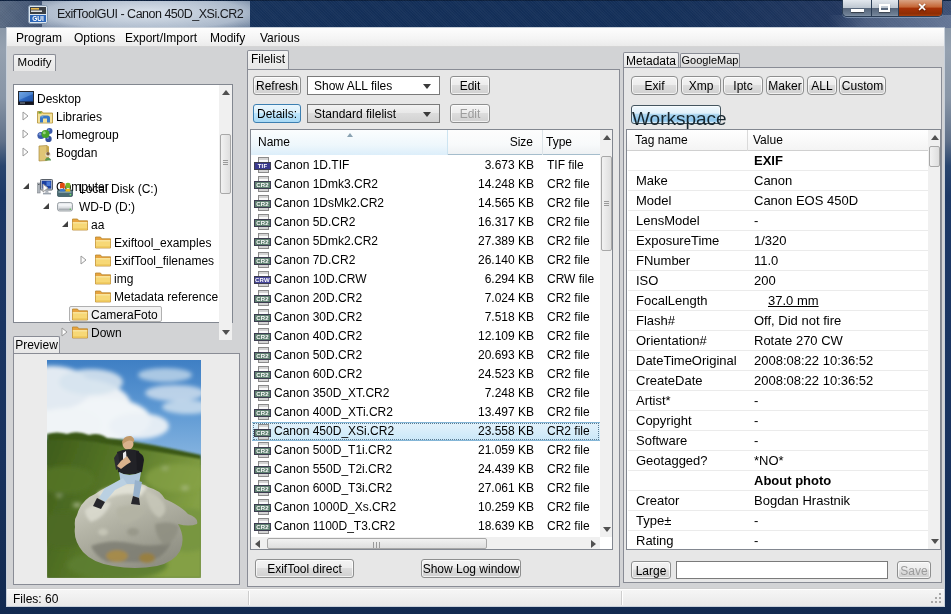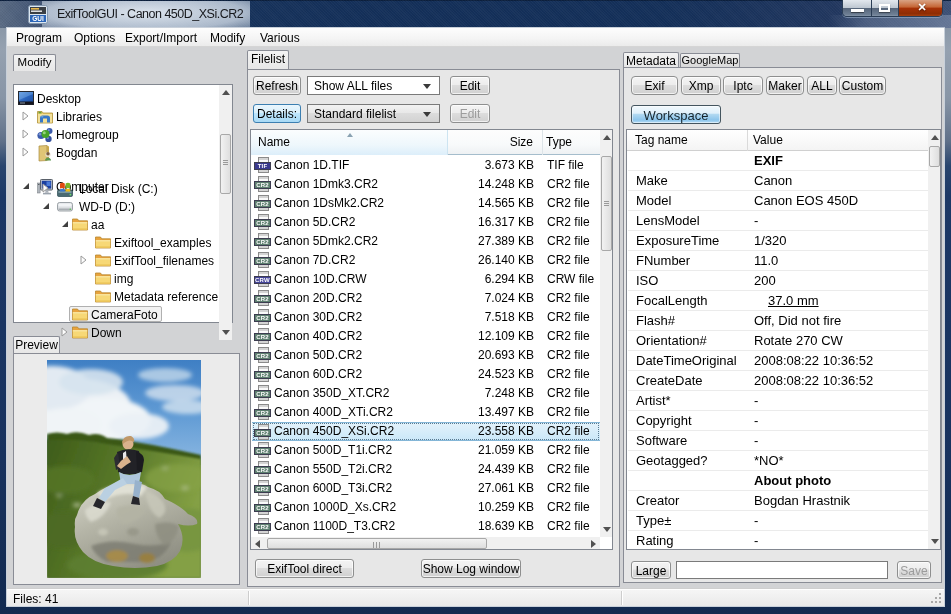--- a/index.html
+++ b/index.html
@@ -572,21 +572,21 @@
 <div class="btn" style="left:414px;top:531px;width:100px;height:19px;padding-top:2px;">Show Log window</div>
 <div class="tab" style="left:616px;top:24px;width:56px;height:15px;">Metadata</div>
 <div class="tab unsel" style="left:673px;top:25px;width:60px;height:14px;font-size:11px;padding-top:0;">GoogleMap</div>
 <div class="page" style="left:616px;top:39px;width:319px;height:516px;"></div>
 <div class="btn" style="left:624px;top:48px;width:47px;height:19px;padding-top:2px;border-radius:4px;">Exif</div>
 <div class="btn" style="left:674px;top:48px;width:40px;height:19px;padding-top:2px;border-radius:4px;">Xmp</div>
 <div class="btn" style="left:716px;top:48px;width:40px;height:19px;padding-top:2px;border-radius:4px;">Iptc</div>
 <div class="btn" style="left:759px;top:48px;width:38px;height:19px;padding-top:2px;border-radius:4px;">Maker</div>
 <div class="btn" style="left:800px;top:48px;width:30px;height:19px;padding-top:2px;border-radius:4px;">ALL</div>
 <div class="btn" style="left:832px;top:48px;width:47px;height:19px;padding-top:2px;border-radius:4px;">Custom</div>
-<div class="btn" style="left:624px;top:77px;width:90px;height:19px;padding-top:2px;border-radius:3px;border-color:#44555f;background:linear-gradient(180deg,#f2f9fd 0%,#e0f0fa 42%,#b0d8f1 50%,#8cc5ec 82%,#b6ddf5 100%);box-shadow:inset 0 0 0 1px rgba(255,255,255,.5);color:#17262e;font-size:13px;">Workspace</div>
+<div class="btn" style="left:624px;top:77px;width:90px;height:19px;padding-top:2px;border-radius:3px;border-color:#44555f;background:linear-gradient(180deg,#f2f9fd 0%,#e0f0fa 42%,#b0d8f1 50%,#8cc5ec 82%,#b6ddf5 100%);box-shadow:inset 0 0 0 1px rgba(255,255,255,.5);color:#17262e;font-size:19px;">Workspace</div>
 <div class="wbox" style="left:619px;top:101px;width:315px;height:421px;overflow:hidden;">
 <div class="abs" style="left:0;top:0;width:313px;height:21px;background:linear-gradient(180deg,#ffffff,#f4f4f4);border-bottom:1px solid #d0d0d0;">
 <span class="abs" style="left:8px;top:3px;">Tag name</span>
 <span class="abs" style="left:120px;top:0;width:1px;height:21px;background:#dadada;"></span>
 <span class="abs" style="left:126px;top:3px;">Value</span>
 </div>
 <div class="mrow" style="top:21px;width:300px;font-size:13px;">
 <span class="abs" style="left:126px;font-weight:bold;">EXIF</span>
 </div>
 <div class="mrow" style="top:41px;width:300px;font-size:13px;">
@@ -667,21 +667,21 @@
 <div class="sb" style="left:301px;top:0;width:13px;height:419px;">
 <div class="tri up" style="left:3px;top:5px;"></div>
 <div class="sb-thumb" style="left:1px;top:16px;width:11px;height:21px;"></div>
 <div class="tri dn" style="left:3px;bottom:5px;"></div>
 </div>
 </div>
 <div class="btn" style="left:624px;top:533px;width:40px;height:18px;padding-top:2px;">Large</div>
 <div class="combo" style="left:669px;top:533px;width:212px;height:18px;"></div>
 <div class="btn dis" style="left:890px;top:533px;width:34px;height:18px;padding-top:2px;">Save</div>
 <div class="statusbar">
-<span class="abs" style="left:6px;top:3px;">Files: 41</span>
+<span class="abs" style="left:6px;top:3px;">Files: 60</span>
 <div class="ssep" style="left:241px;"></div>
 <div class="ssep" style="left:614px;"></div>
 <svg class="abs" style="right:2px;bottom:2px;" width="12" height="12">
 <g fill="#a8a8a8">
           <rect x="9" y="9" width="2" height="2"></rect>
           <rect x="9" y="5" width="2" height="2"></rect>
           <rect x="5" y="9" width="2" height="2"></rect>
           <rect x="9" y="1" width="2" height="2"></rect>
           <rect x="5" y="5" width="2" height="2"></rect>
           <rect x="1" y="9" width="2" height="2"></rect>

